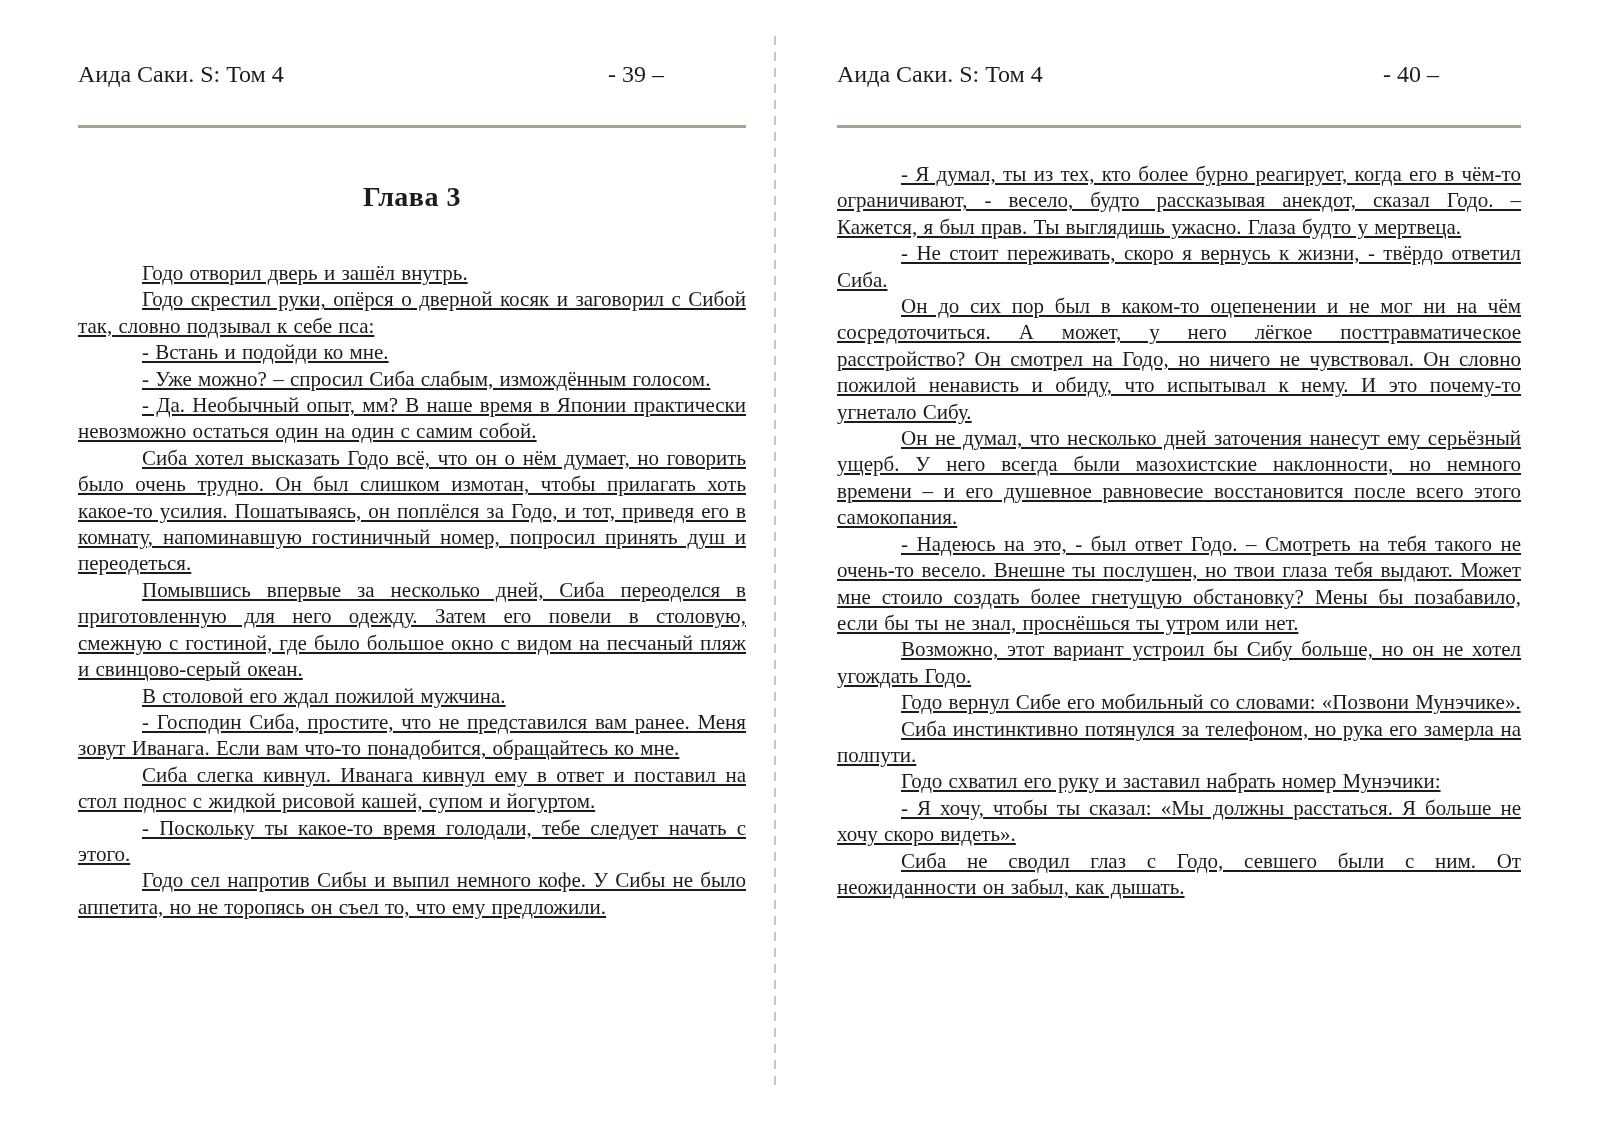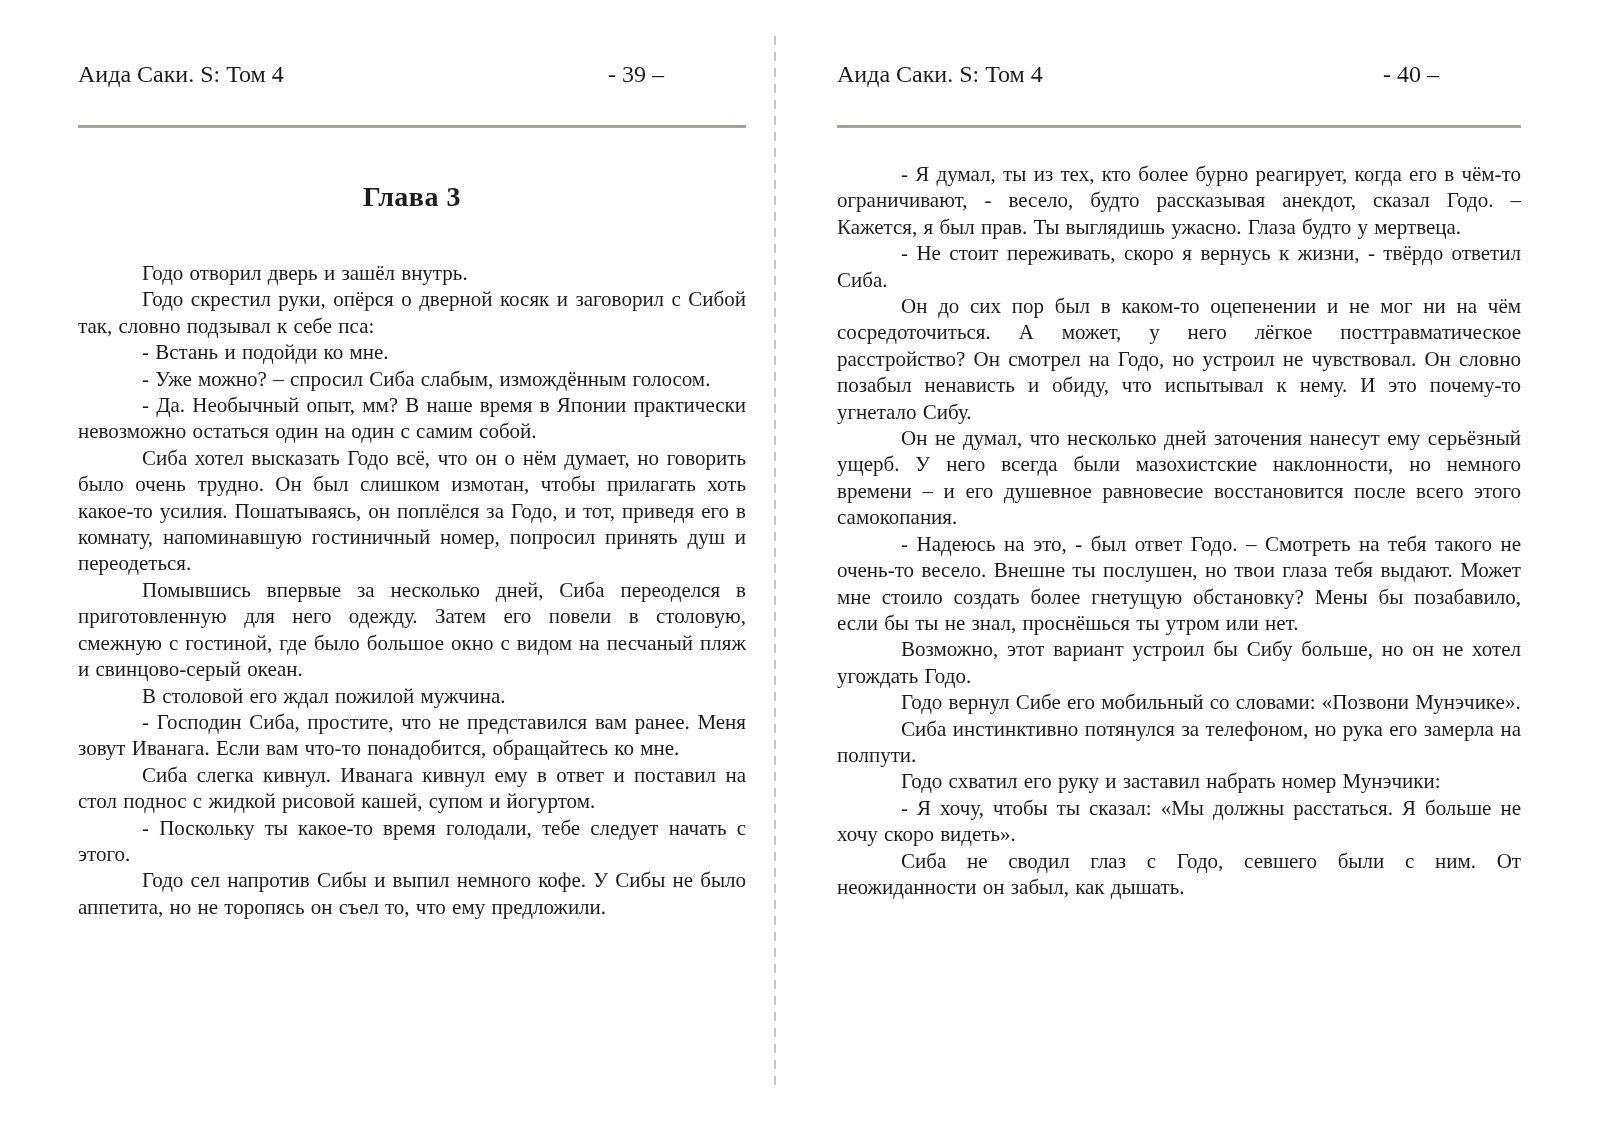--- a/index.html
+++ b/index.html
@@ -26,21 +26,21 @@
   .header-rule {
     margin-top: 37px; height: 3px; width: 100%;
     background: #a8a293; border: none;
   }
   .chapter-title {
     margin-top: 52px;
     font-size: 28px; font-weight: 700;
     text-align: center; letter-spacing: 0.5px;
     line-height: 34px;
   }
-  .page-body { margin-top: 33px; }
+  .page-body { margin-top: 33px; text-decoration: underline; }
   .page-left .page-body { margin-top: 46px; }
   p.para {
     font-size: 21px; line-height: 26.4px;
     text-align: justify; text-indent: 64px;
     word-spacing: 1px;
   }
   .page-divider {
     position: absolute; left: 774px; top: 36px;
     width: 2px; height: 1054px;
     background: repeating-linear-gradient(to bottom, #c6c6c6 0 9px, transparent 9px 16px);
@@ -76,21 +76,21 @@
 
 <div class="page page-right">
   <div class="page-header">
     <span>Аида Саки. S: Том 4</span>
     <span class="page-number">- 40 –</span>
   </div>
   <div class="header-rule"></div>
   <div class="page-body">
     <p class="para">- Я думал, ты из тех, кто более бурно реагирует, когда его в чём-то ограничивают, - весело, будто рассказывая анекдот, сказал Годо. – Кажется, я был прав. Ты выглядишь ужасно. Глаза будто у мертвеца.</p>
     <p class="para">- Не стоит переживать, скоро я вернусь к жизни, - твёрдо ответил Сиба.</p>
-    <p class="para">Он до сих пор был в каком-то оцепенении и не мог ни на чём сосредоточиться. А может, у него лёгкое посттравматическое расстройство? Он смотрел на Годо, но устроил не чувствовал. Он словно позабыл ненависть и обиду, что испытывал к нему. И это почему-то угнетало Сибу.</p>
+    <p class="para">Он до сих пор был в каком-то оцепенении и не мог ни на чём сосредоточиться. А может, у него лёгкое посттравматическое расстройство? Он смотрел на Годо, но ничего не чувствовал. Он словно пожилой ненависть и обиду, что испытывал к нему. И это почему-то угнетало Сибу.</p>
     <p class="para">Он не думал, что несколько дней заточения нанесут ему серьёзный ущерб. У него всегда были мазохистские наклонности, но немного времени – и его душевное равновесие восстановится после всего этого самокопания.</p>
     <p class="para">- Надеюсь на это, - был ответ Годо. – Смотреть на тебя такого не очень-то весело. Внешне ты послушен, но твои глаза тебя выдают. Может мне стоило создать более гнетущую обстановку? Мены бы позабавило, если бы ты не знал, проснёшься ты утром или нет.</p>
     <p class="para">Возможно, этот вариант устроил бы Сибу больше, но он не хотел угождать Годо.</p>
     <p class="para">Годо вернул Сибе его мобильный со словами: «Позвони Мунэчике».</p>
     <p class="para">Сиба инстинктивно потянулся за телефоном, но рука его замерла на полпути.</p>
     <p class="para">Годо схватил его руку и заставил набрать номер Мунэчики:</p>
     <p class="para">- Я хочу, чтобы ты сказал: «Мы должны расстаться. Я больше не хочу скоро видеть».</p>
     <p class="para">Сиба не сводил глаз с Годо, севшего были с ним. От неожиданности он забыл, как дышать.</p>
   </div>
 </div>

